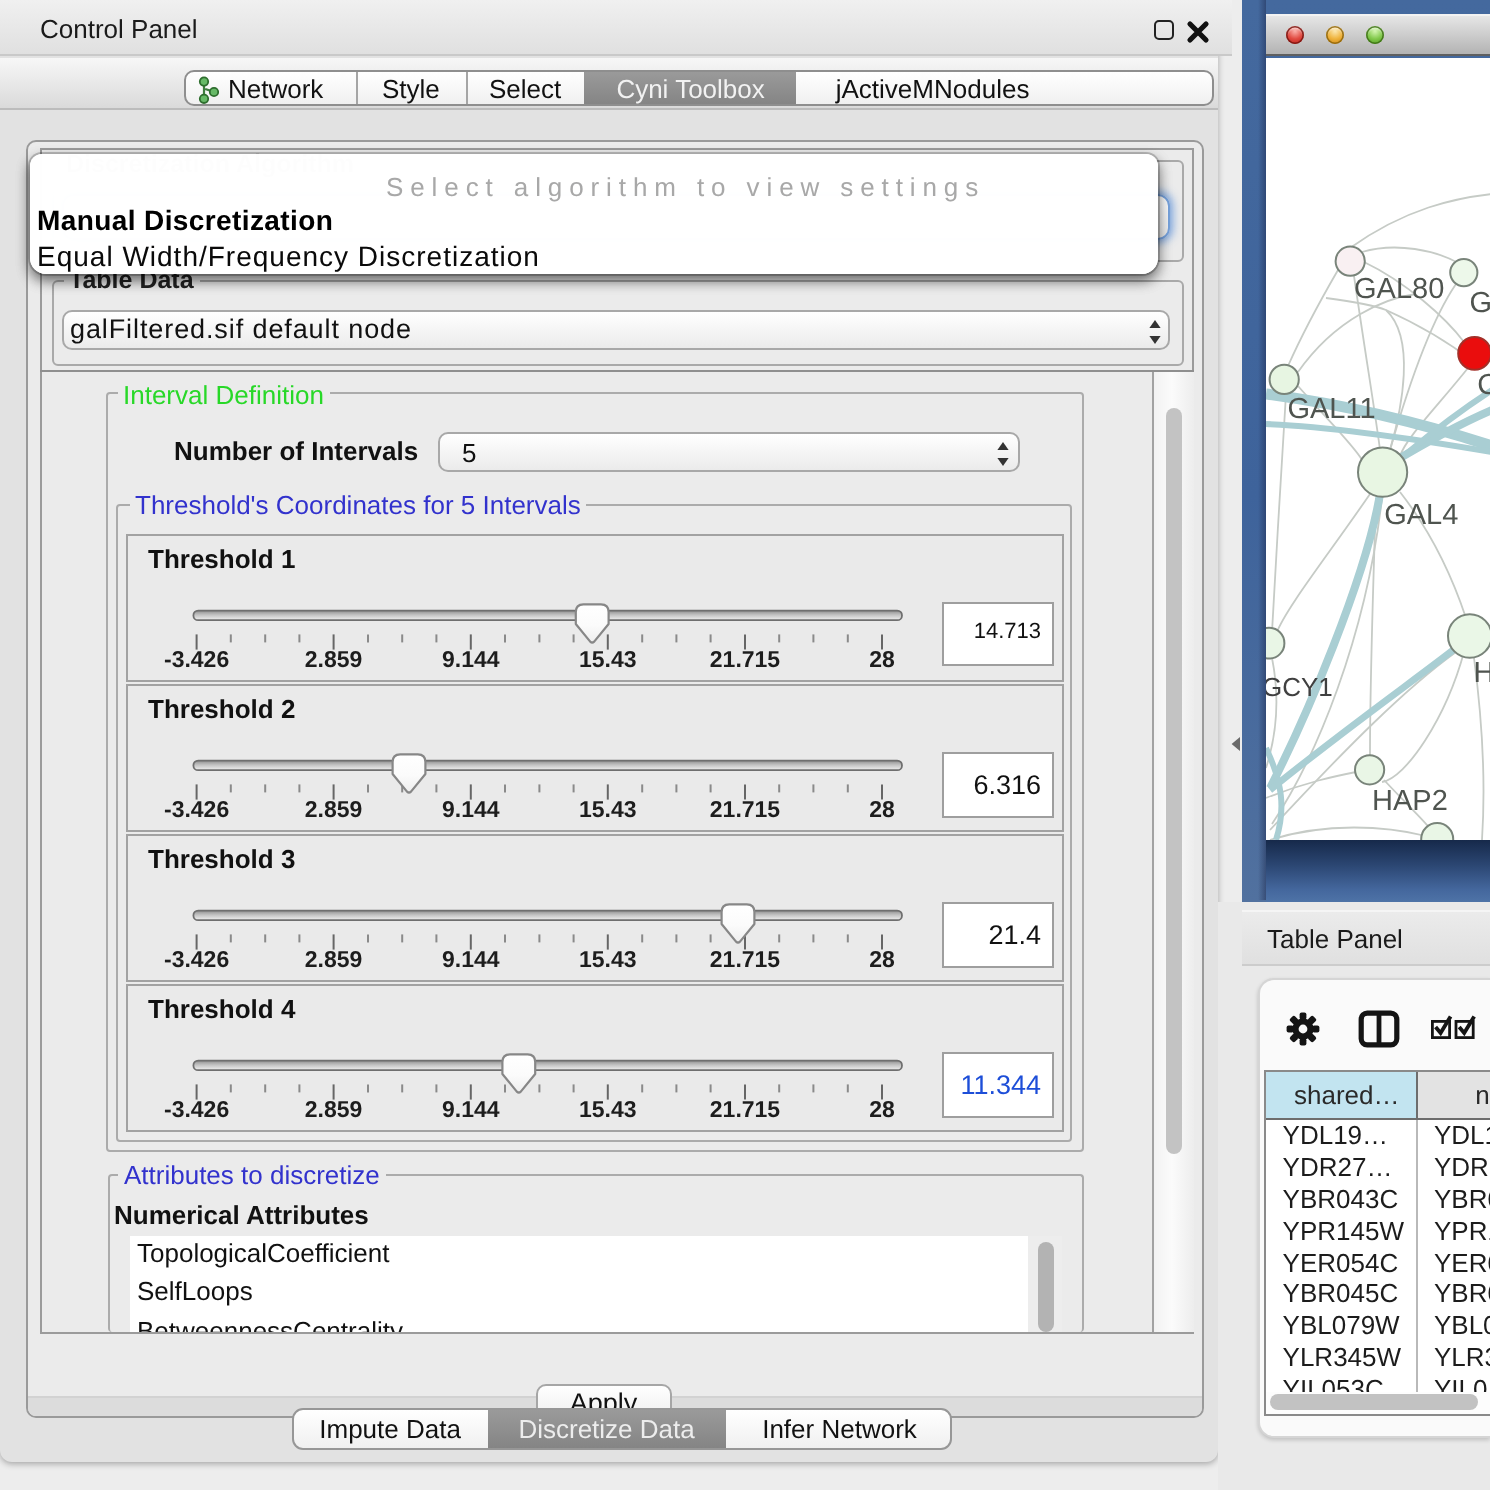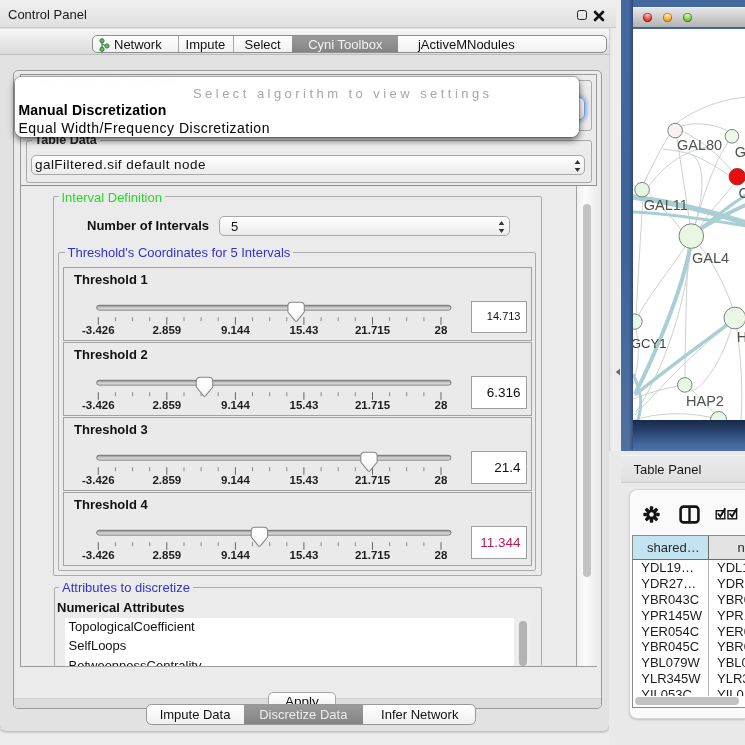--- a/index.html
+++ b/index.html
@@ -7,41 +7,41 @@
   body { font-family:"Liberation Sans", sans-serif; background:#ededed; position:relative; }
   .abs { position:absolute; }
   .grouptitle { position:absolute; background:#ebebeb; padding:0 3px; line-height:13px; }
 </style>
 </head>
 <body>
 
 <div class="abs" id="cpwin" style="left:0; top:0; width:609px; height:731px; background:#e2e2e2; border-radius:0 0 6px 6px; box-shadow:0 1px 3px rgba(0,0,0,0.3);">
 
   <div class="abs" style="left:0; top:0; width:616px; height:28px; background:linear-gradient(#f0f0f0,#e0e0e0); border-bottom:1px solid #c9c9c9;">
-    <div class="abs" style="left:8px; top:7px; font-size:13px; color:#1a1a1a;">Control Panel</div>
+    <div class="abs" style="left:20px; top:7px; font-size:13px; color:#1a1a1a;">Control Panel</div>
     <div class="abs" style="left:577px; top:10px; width:10px; height:10px; border:1.5px solid #222; border-radius:2.5px;"></div>
     <svg class="abs" style="left:593px; top:9.5px;" width="12" height="12" viewBox="0 0 12 12">
       <path d="M2 2 L10 10 M10 2 L2 10" stroke="#111" stroke-width="2.6" stroke-linecap="round"></path>
     </svg>
   </div>
 
   <div class="abs" style="left:0; top:29px; width:609px; height:26px; background:linear-gradient(#f7f7f7,#dadada); border-bottom:1px solid #bcbcbc;"></div>
 
   <div class="abs" style="left:92px; top:35px; width:515px; height:18px; background:linear-gradient(#ffffff,#f0f0f0); border:1px solid #8e8e8e; border-radius:5px; overflow:hidden;">
     <div class="abs" style="left:85.4px; top:0; width:1px; height:18px; background:#a5a5a5;"></div>
     <div class="abs" style="left:139.6px; top:0; width:1px; height:18px; background:#a5a5a5;"></div>
     <div class="abs" style="left:199.3px; top:0; width:106px; height:18px; background:linear-gradient(#9a9a9a,#828282);"></div>
     <svg class="abs" style="left:6px; top:2px;" width="11" height="14" viewBox="0 0 11 14">
       <path d="M3 3 L3 11 M3.6 6.5 L7.6 7.8" stroke="#3f7d3f" stroke-width="1.1" fill="none"></path>
       <circle cx="3" cy="2.8" r="2.1" fill="#67b967" stroke="#2e6e2e" stroke-width="0.9"></circle>
       <circle cx="8" cy="8" r="2.1" fill="#67b967" stroke="#2e6e2e" stroke-width="0.9"></circle>
       <circle cx="3" cy="11.4" r="2.1" fill="#67b967" stroke="#2e6e2e" stroke-width="0.9"></circle>
     </svg>
     <div class="abs" style="left:21px; top:0; width:64px; height:18px; line-height:17px; font-size:13px; color:#111;">Network</div>
-    <div class="abs" style="left:85.4px; top:0; width:54px; height:18px; line-height:17px; font-size:13px; color:#111; text-align:center;">Impute</div>
+    <div class="abs" style="left:85.4px; top:0; width:54px; height:18px; line-height:17px; font-size:13px; color:#111; text-align:center;">Style</div>
     <div class="abs" style="left:139.6px; top:0; width:60px; height:18px; line-height:17px; font-size:13px; color:#111; text-align:center;">Select</div>
     <div class="abs" style="left:199.3px; top:0; width:106px; height:18px; line-height:17px; font-size:13px; color:#f2f2f2; text-align:center;">Cyni Toolbox</div>
     <div class="abs" style="left:305.3px; top:0; width:136px; height:18px; line-height:17px; font-size:13px; color:#111; text-align:center;">jActiveMNodules</div>
   </div>
 
   <div class="abs" style="left:13px; top:69.5px; width:588.5px; height:639px; background:#ebebeb; border:1px solid #9a9a9a; border-radius:5px;">
 
     <div class="abs" style="left:0; top:627px; width:586.5px; height:10.5px; background:#dcdcdc; border-radius:0 0 4px 4px; border-top:1px solid #d2d2d2;"></div>
   </div>
 
@@ -263,21 +263,21 @@
       <line x1="359.9" y1="49.2" x2="359.9" y2="53.2" stroke="#8a8a8a" stroke-width="1"></line>
       <line x1="377.0" y1="49.2" x2="377.0" y2="56.8" stroke="#666" stroke-width="1"></line>
       <text x="34.3" y="65.5" text-anchor="middle" font-size="11.5" font-weight="bold" fill="#1d1d1d" font-family="Liberation Sans, sans-serif">-3.426</text>
       <text x="102.8" y="65.5" text-anchor="middle" font-size="11.5" font-weight="bold" fill="#1d1d1d" font-family="Liberation Sans, sans-serif">2.859</text>
       <text x="171.4" y="65.5" text-anchor="middle" font-size="11.5" font-weight="bold" fill="#1d1d1d" font-family="Liberation Sans, sans-serif">9.144</text>
       <text x="239.9" y="65.5" text-anchor="middle" font-size="11.5" font-weight="bold" fill="#1d1d1d" font-family="Liberation Sans, sans-serif">15.43</text>
       <text x="308.5" y="65.5" text-anchor="middle" font-size="11.5" font-weight="bold" fill="#1d1d1d" font-family="Liberation Sans, sans-serif">21.715</text>
       <text x="377.0" y="65.5" text-anchor="middle" font-size="11.5" font-weight="bold" fill="#1d1d1d" font-family="Liberation Sans, sans-serif">28</text>
       <path d="M 187.2 44.0 L 187.2 38.0 Q 187.2 34.2 191.0 34.2 L 199.8 34.2 Q 203.6 34.2 203.6 38.0 L 203.6 44.0 L 196.4 52.8 Q 195.4 53.7 194.4 52.8 Z" fill="url(#th3)" stroke="#878787" stroke-width="1.1" stroke-linejoin="round"></path>
     </svg>
-    <div class="abs" style="left:406.5px; top:33px; width:56px; height:32.5px; background:#fff; border:1px solid #9e9e9e; font-size:13.5px; color:#be185d; text-align:right; padding:8px 5px 0 0;">11.344</div>
+    <div class="abs" style="left:406.5px; top:33px; width:56px; height:32.5px; background:#fff; border:1px solid #9e9e9e; font-size:13.5px; color:#1d4ed8; text-align:right; padding:8px 5px 0 0;">11.344</div>
   </div>
 
   <div class="abs" style="left:54.2px; top:586.8px; width:488.3px; height:79.2px; border:1px solid #ababab; border-radius:2px; border-bottom:none;"></div>
   <div class="grouptitle" style="left:59px; top:580.8px; font-size:13px; color:#3232cd;">Attributes to discretize</div>
   <div class="abs" style="left:57px; top:599.5px; width:200px; height:15px; font-size:13px; font-weight:bold; color:#111;">Numerical Attributes</div>
   <div class="abs" style="left:65px; top:617.5px; width:449.4px; height:48.9px; background:#ffffff; overflow:hidden;">
     <div style="font-size:13px; color:#111; padding-left:3.5px; height:19.7px; line-height:18px;">TopologicalCoefficient</div>
     <div style="font-size:13px; color:#111; padding-left:3.5px; height:19.7px; line-height:18px;">SelfLoops</div>
     <div style="font-size:13px; color:#111; padding-left:3.5px; height:19.7px; line-height:18px;">BetweennessCentrality</div>
   </div>

